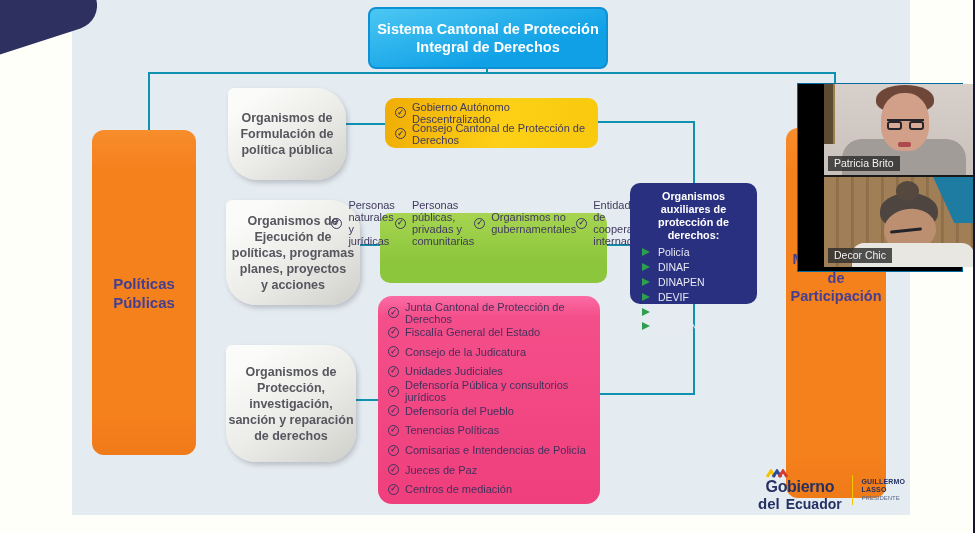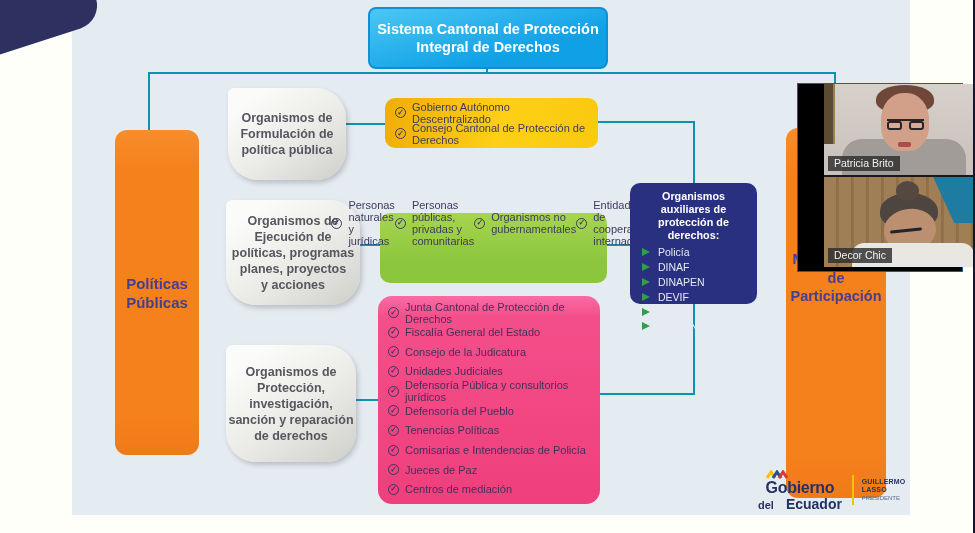--- a/index.html
+++ b/index.html
@@ -20,21 +20,21 @@
 
   
   .title-box { position:absolute; left:368px; top:7px; width:240px; height:62px;
     background:linear-gradient(165deg,#4cc7f3,#0fa0e6 70%); border:2px solid #0d90d4; border-radius:8px;
     display:flex; align-items:center; justify-content:center; text-align:center;
     color:#ffffff; font-size:14.5px; font-weight:bold; line-height:18px; z-index:2; }
 
   
   .pillar { position:absolute; background:linear-gradient(180deg,#f78d2b,#f5811d 12%,#f5811d 88%,#ef7a18);
     border-radius:12px; z-index:2; color:#453e91; font-weight:bold; text-align:center; }
-  .pillar-left { left:115px; top:130px; width:84px; height:325px; display:flex; align-items:center; justify-content:center;
+  .pillar-left { left:92px; top:130px; width:104px; height:325px; display:flex; align-items:center; justify-content:center;
     font-size:15px; line-height:19px; }
   .pillar-right { left:786px; top:128px; width:100px; height:370px; font-size:14.5px; line-height:18.5px; }
   .pillar-right .rp-label { position:absolute; top:122px; left:0; right:0; }
 
   
   .bubble { position:absolute; background:linear-gradient(145deg,#fbfbf9 15%,#ebebe8 55%,#cfcfca 100%);
     border-radius:6px 30px 30px 30px; box-shadow:2px 3px 5px rgba(60,60,70,.25);
     display:flex; align-items:center; justify-content:center; text-align:center;
     color:#56565e; font-weight:bold; font-size:12.5px; line-height:16px; z-index:2; }
   .bubble1 { left:228px; top:88px; width:118px; height:92px; }
@@ -97,21 +97,21 @@
   .cam2 .hair2 { position:absolute; left:56px; top:16px; width:58px; height:36px; background:#4f4540; border-radius:50% 50% 42% 42%; }
   .cam2 .head2 { position:absolute; left:60px; top:32px; width:52px; height:42px; background:#bb8f6f; border-radius:48%; transform:rotate(-7deg); }
   .cam2 .glasses2 { position:absolute; left:66px; top:52px; width:32px; height:3px; background:#23232a; transform:rotate(-6deg); border-radius:2px; }
   .cam2 .shirt { position:absolute; left:28px; bottom:-4px; width:122px; height:28px; background:#e9e7e2; border-radius:12px 12px 0 0; }
 
   
   .logo { position:absolute; left:758px; top:466px; width:165px; height:48px; z-index:3; display:flex; align-items:center; }
   .logo .brand { text-align:center; color:#253063; line-height:1; }
   .logo .brand .l1 { font-size:16px; font-weight:bold; letter-spacing:-.3px; }
   .logo .brand .l2 { font-size:14px; font-weight:bold; margin-top:1px; }
-  .logo .brand .l2 .small { font-size:11px; font-weight:bold; margin-right:12px; }
+  .logo .brand .l2 .small { font-size:15px; font-weight:bold; margin-right:6px; }
   .logo .chev { display:block; margin:0 auto 1px 8px; }
   .logo .divider { width:2px; height:30px; background:#f5c400; margin:0 8px 0 10px; }
   .logo .official { color:#253063; line-height:1.25; }
   .logo .official .o1 { font-size:7px; font-weight:bold; letter-spacing:.2px; }
   .logo .official .o2 { font-size:6px; color:#5a6b8c; }
 </style>
 </head>
 <body>
 
 <div class="stage">

